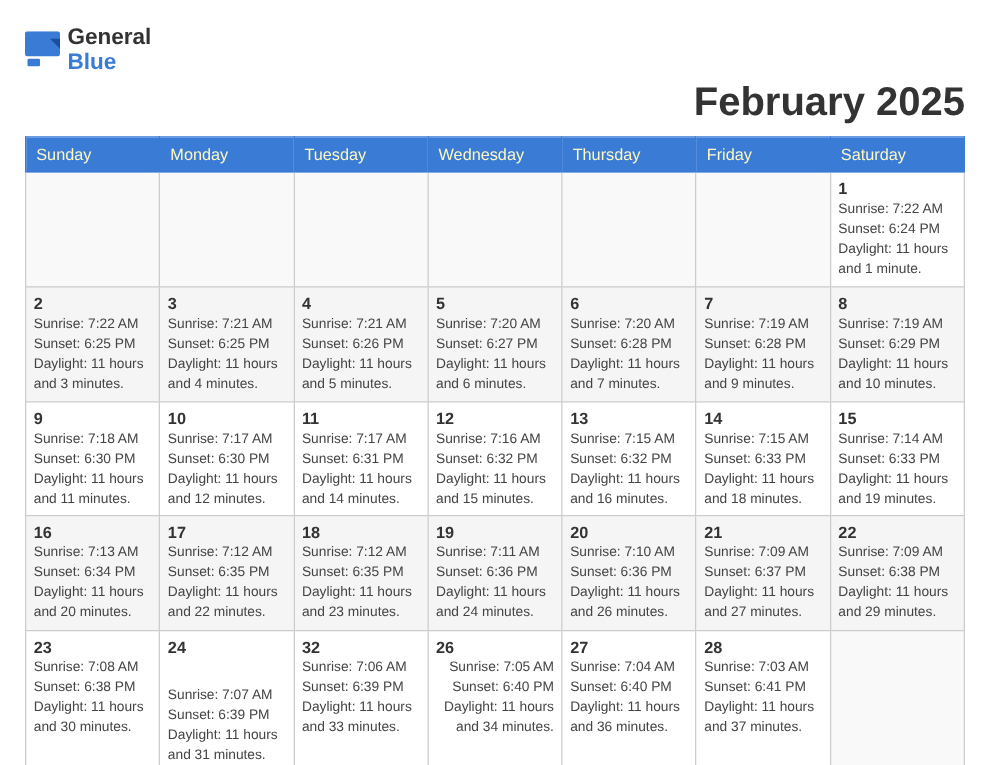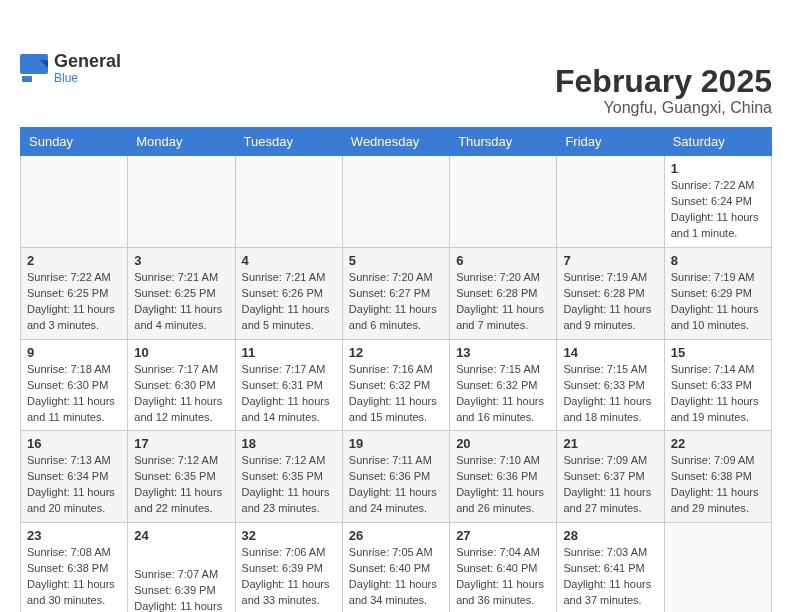--- a/index.html
+++ b/index.html
@@ -6,41 +6,41 @@
     body {
       font-family: Arial, sans-serif;
       background: #fff;
       width: 792px;
       min-height: 612px;
       padding: 20px;
     }
     .header {
       display: flex;
       justify-content: space-between;
-      align-items: center;
+      align-items: flex-start;
       margin-bottom: 10px;
     }
     .logo {
       display: flex;
       align-items: center;
       gap: 4px;
     }
     .logo-text {
       display: flex;
       flex-direction: column;
       line-height: 1.1;
     }
     .logo-general {
       font-size: 18px;
       font-weight: bold;
       color: #333;
     }
     .logo-blue {
-      font-size: 12px;
-      font-weight: normal;
+      font-size: 18px;
+      font-weight: bold;
       color: #3a7bd5;
     }
     .logo-icon {
       width: 30px;
       height: 30px;
     }
     .title-block {
       text-align: right;
     }
     .month-year {
@@ -105,21 +105,20 @@
       <polygon points="20,6 28,6 28,14" fill="#1a4fa0"></polygon>
       <rect x="2" y="22" width="10" height="6" fill="#3a7bd5" rx="1"></rect>
     </svg>
     <div class="logo-text">
       <span class="logo-general">General</span>
       <span class="logo-blue">Blue</span>
     </div>
   </div>
   <div class="title-block">
     <div class="month-year">February 2025</div>
-    <div class="location">Yongfu, Guangxi, China</div>
   </div>
 </div>
 
 <table class="calendar">
   <thead>
     <tr>
     <th>Sunday</th>
         <th>Monday</th>
         <th>Tuesday</th>
         <th>Wednesday</th>
@@ -314,21 +313,21 @@
         </td>
         <td>
           <span class="day-num">32</span>
           <div class="day-info" style="white-space: pre-line;">Sunrise: 7:06 AM
 Sunset: 6:39 PM
 Daylight: 11 hours
 and 33 minutes.</div>
         </td>
         <td>
           <span class="day-num">26</span>
-          <div class="day-info" style="white-space: pre-line;">Sunrise: 7:05 AM
+          <div class="day-info" style="white-space: pre-line; text-align: right;">Sunrise: 7:05 AM
 Sunset: 6:40 PM
 Daylight: 11 hours
 and 34 minutes.</div>
         </td>
         <td>
           <span class="day-num">27</span>
           <div class="day-info" style="white-space: pre-line;">Sunrise: 7:04 AM
 Sunset: 6:40 PM
 Daylight: 11 hours
 and 36 minutes.</div>

